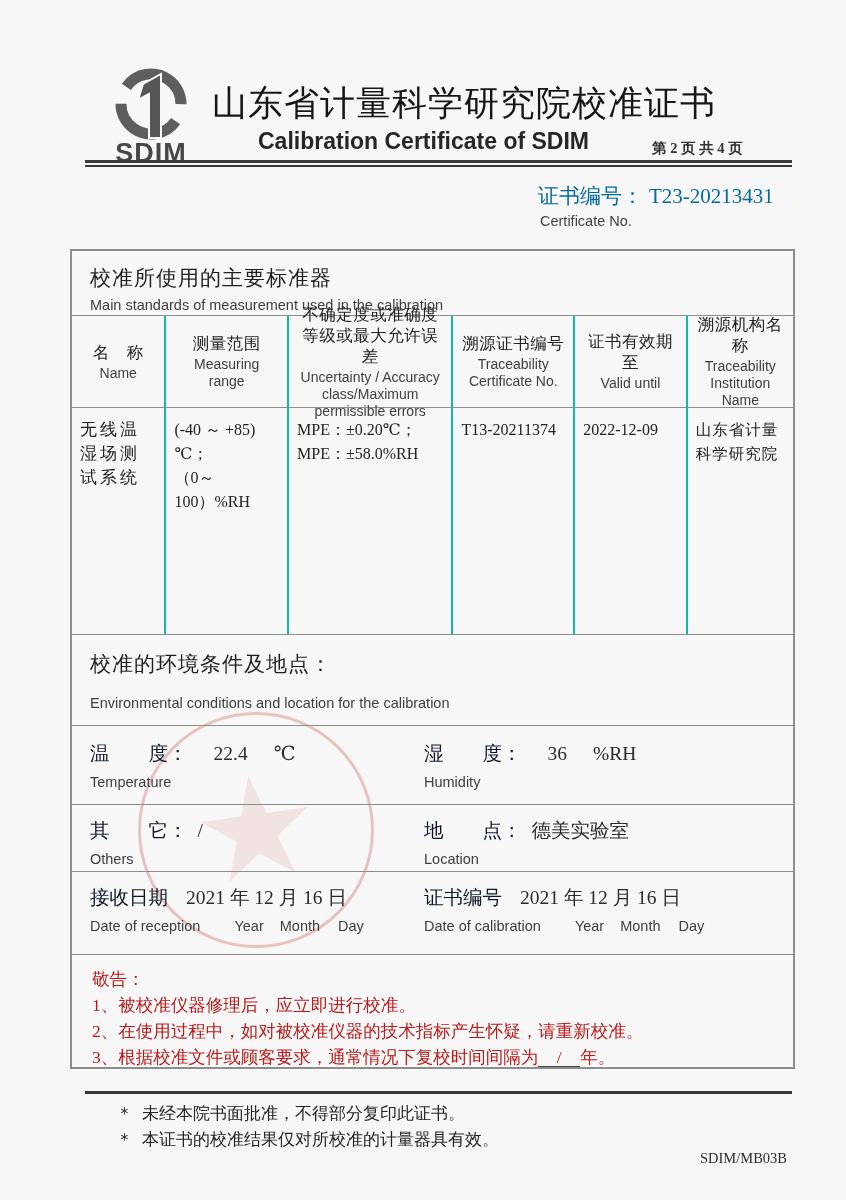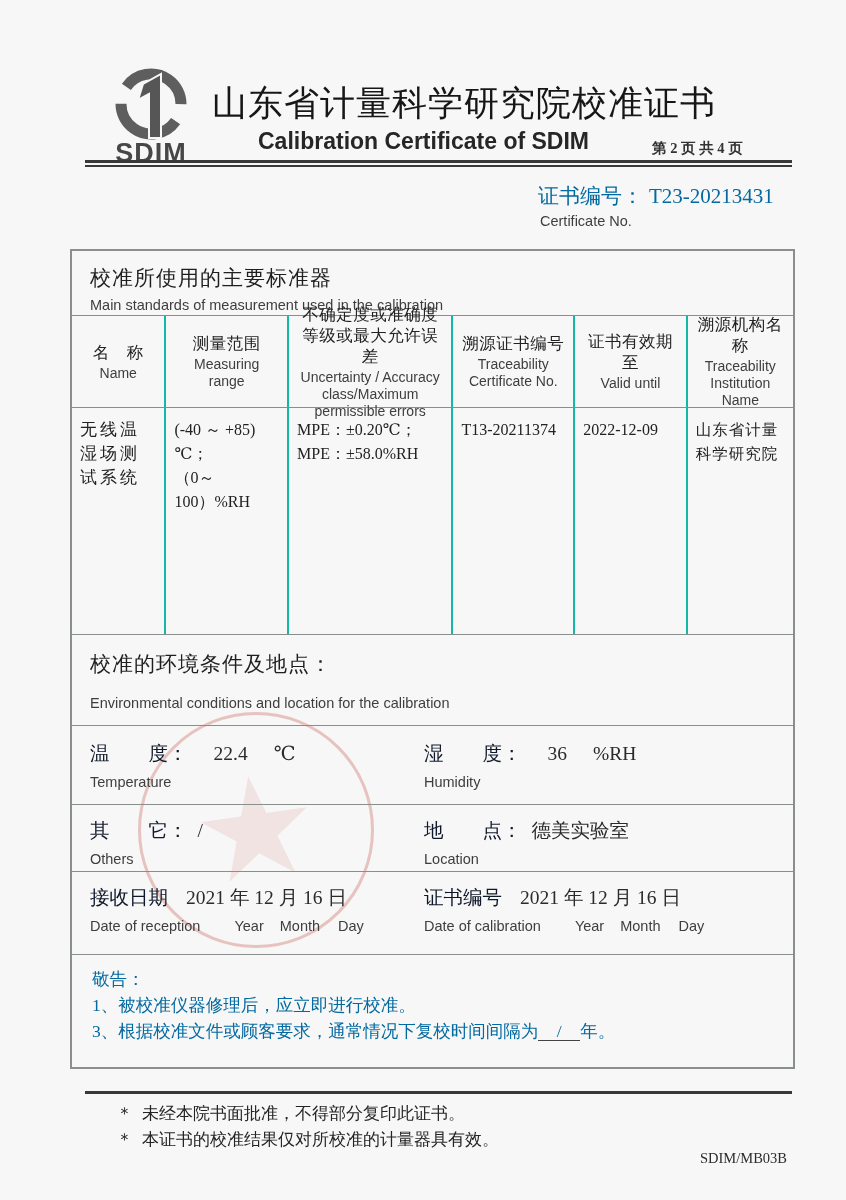--- a/index.html
+++ b/index.html
@@ -90,21 +90,21 @@
   .lab { font-size:19.5px; color:#0f172a;margin-top:16px; }
   .val { font-size:19.5px; margin-left:10px; }
   .val.wide { margin-left:26px; }
   .unit { font-size:19.5px; margin-left:26px; }
   .sub-en { display:block; font-size:14.5px; margin-top:7px; }
   .dateval { font-size:19.5px; margin-left:18px; }
   .du { font-size:14.5px; }
   .du1 { margin-left:34px;text-align:center; } .du2 { margin-left:16px; } .du3 { margin-left:18px; }
   .row-ol .grp, .row-dates .grp { top:12px; }
 
-  .notice { padding:11px 20px 0 20px; font-size:17.5px; color:#0369a1; }
+  .notice { padding:11px 20px 0 20px; font-size:17.5px; color:#b91c1c; }
   .notice div { line-height:26px; }
   .uline {
     display:inline-block; min-width:42px; text-align:center;
     border-bottom:1.5px solid #444; line-height:18px;
   }
 
   
   .thick-rule { position:absolute; left:85px; top:1091px; width:707px; border-top:3px solid #383838; }
   .footnotes { position:absolute; left:116px; top:1101px; font-size:17px; color:#242424; }
   .footnotes .line { line-height:26px; white-space:nowrap; }
@@ -221,20 +221,21 @@
       </div>
       <div class="grp grp-right">
         <span class="lab">证书编号</span><span class="dateval">2021 年 12 月 16 日</span>
         <span class="sub-en en"><span>Date of calibration</span><span class="du du1">Year</span><span class="du du2">Month</span><span class="du du3">Day</span></span>
       </div>
     </div>
 
     <div class="notice">
       <div>敬告：</div>
       <div>1、被校准仪器修理后，应立即进行校准。</div>
+      <div>2、在使用过程中，如对被校准仪器的技术指标产生怀疑，请重新校准。</div>
       <div><span>3、根据校准文件或顾客要求，通常情况下复校时间间隔为</span><span class="uline">/</span><span>年。</span></div>
     </div>
   </div>
 
   <div class="thick-rule"></div>
   <div class="footnotes">
     <div class="line"><span class="ast">＊</span><span>未经本院书面批准，不得部分复印此证书。</span></div>
     <div class="line"><span class="ast">＊</span><span>本证书的校准结果仅对所校准的计量器具有效。</span></div>
   </div>
   <div class="form-code">SDIM/MB03B</div>

